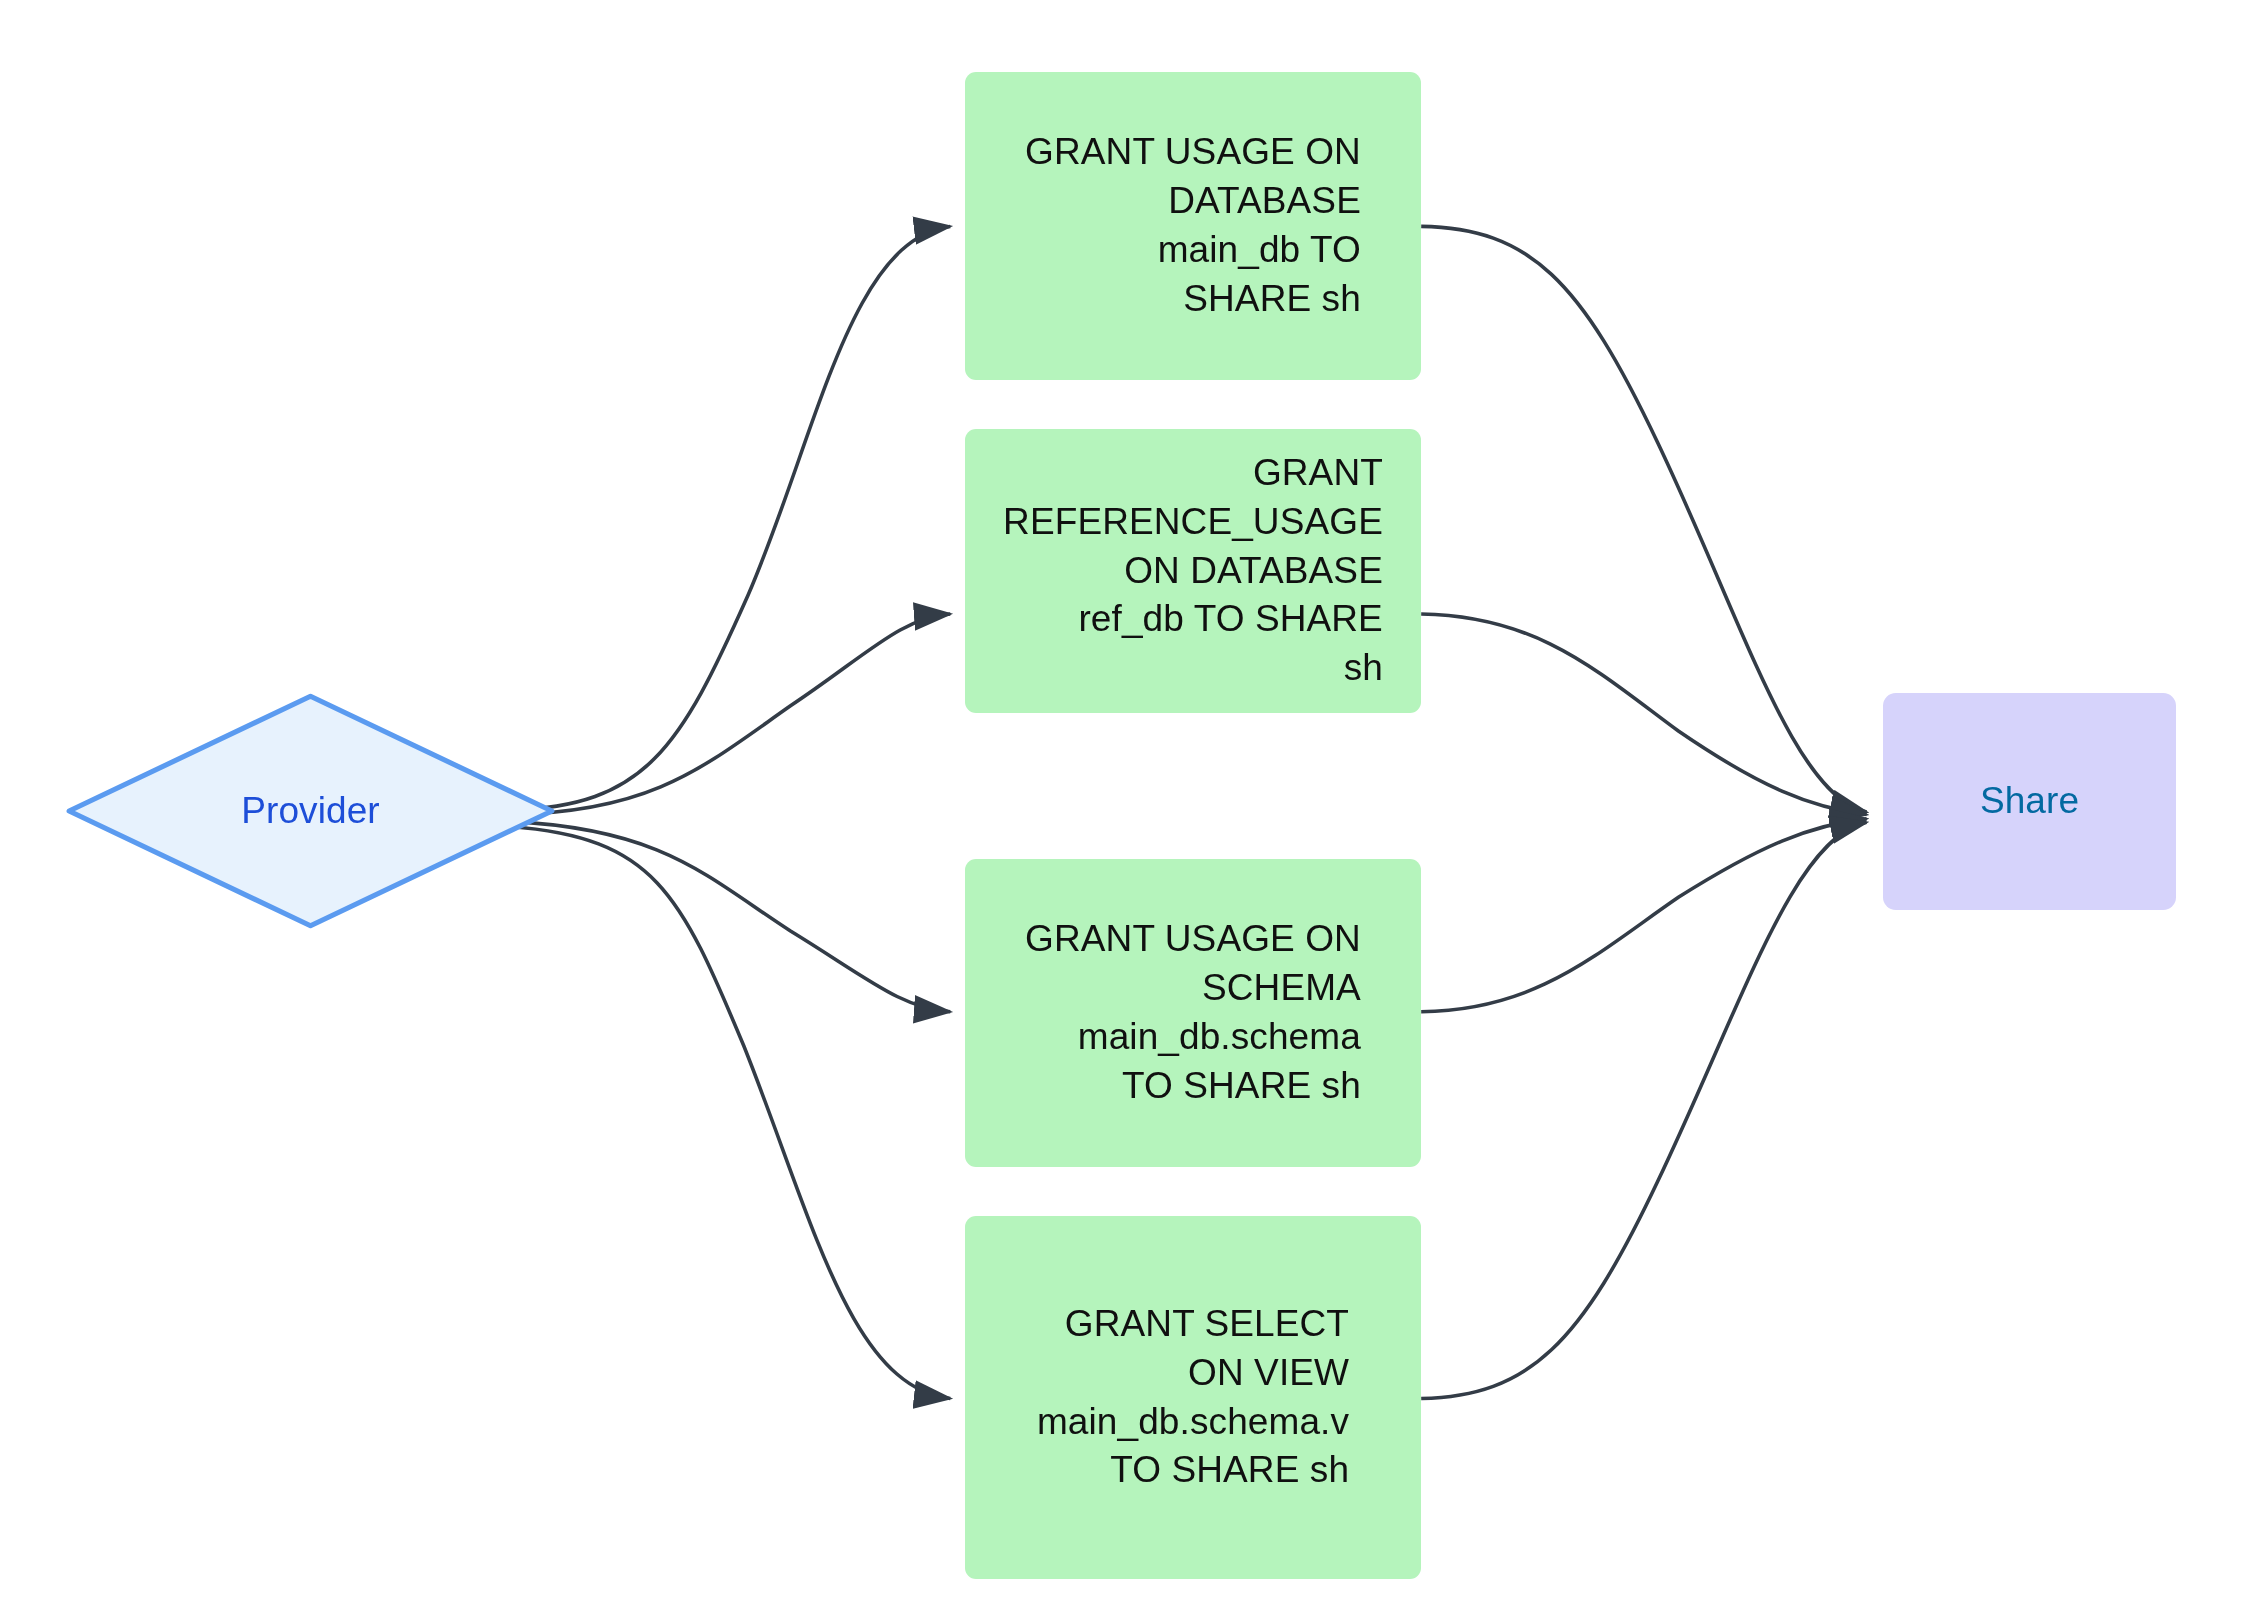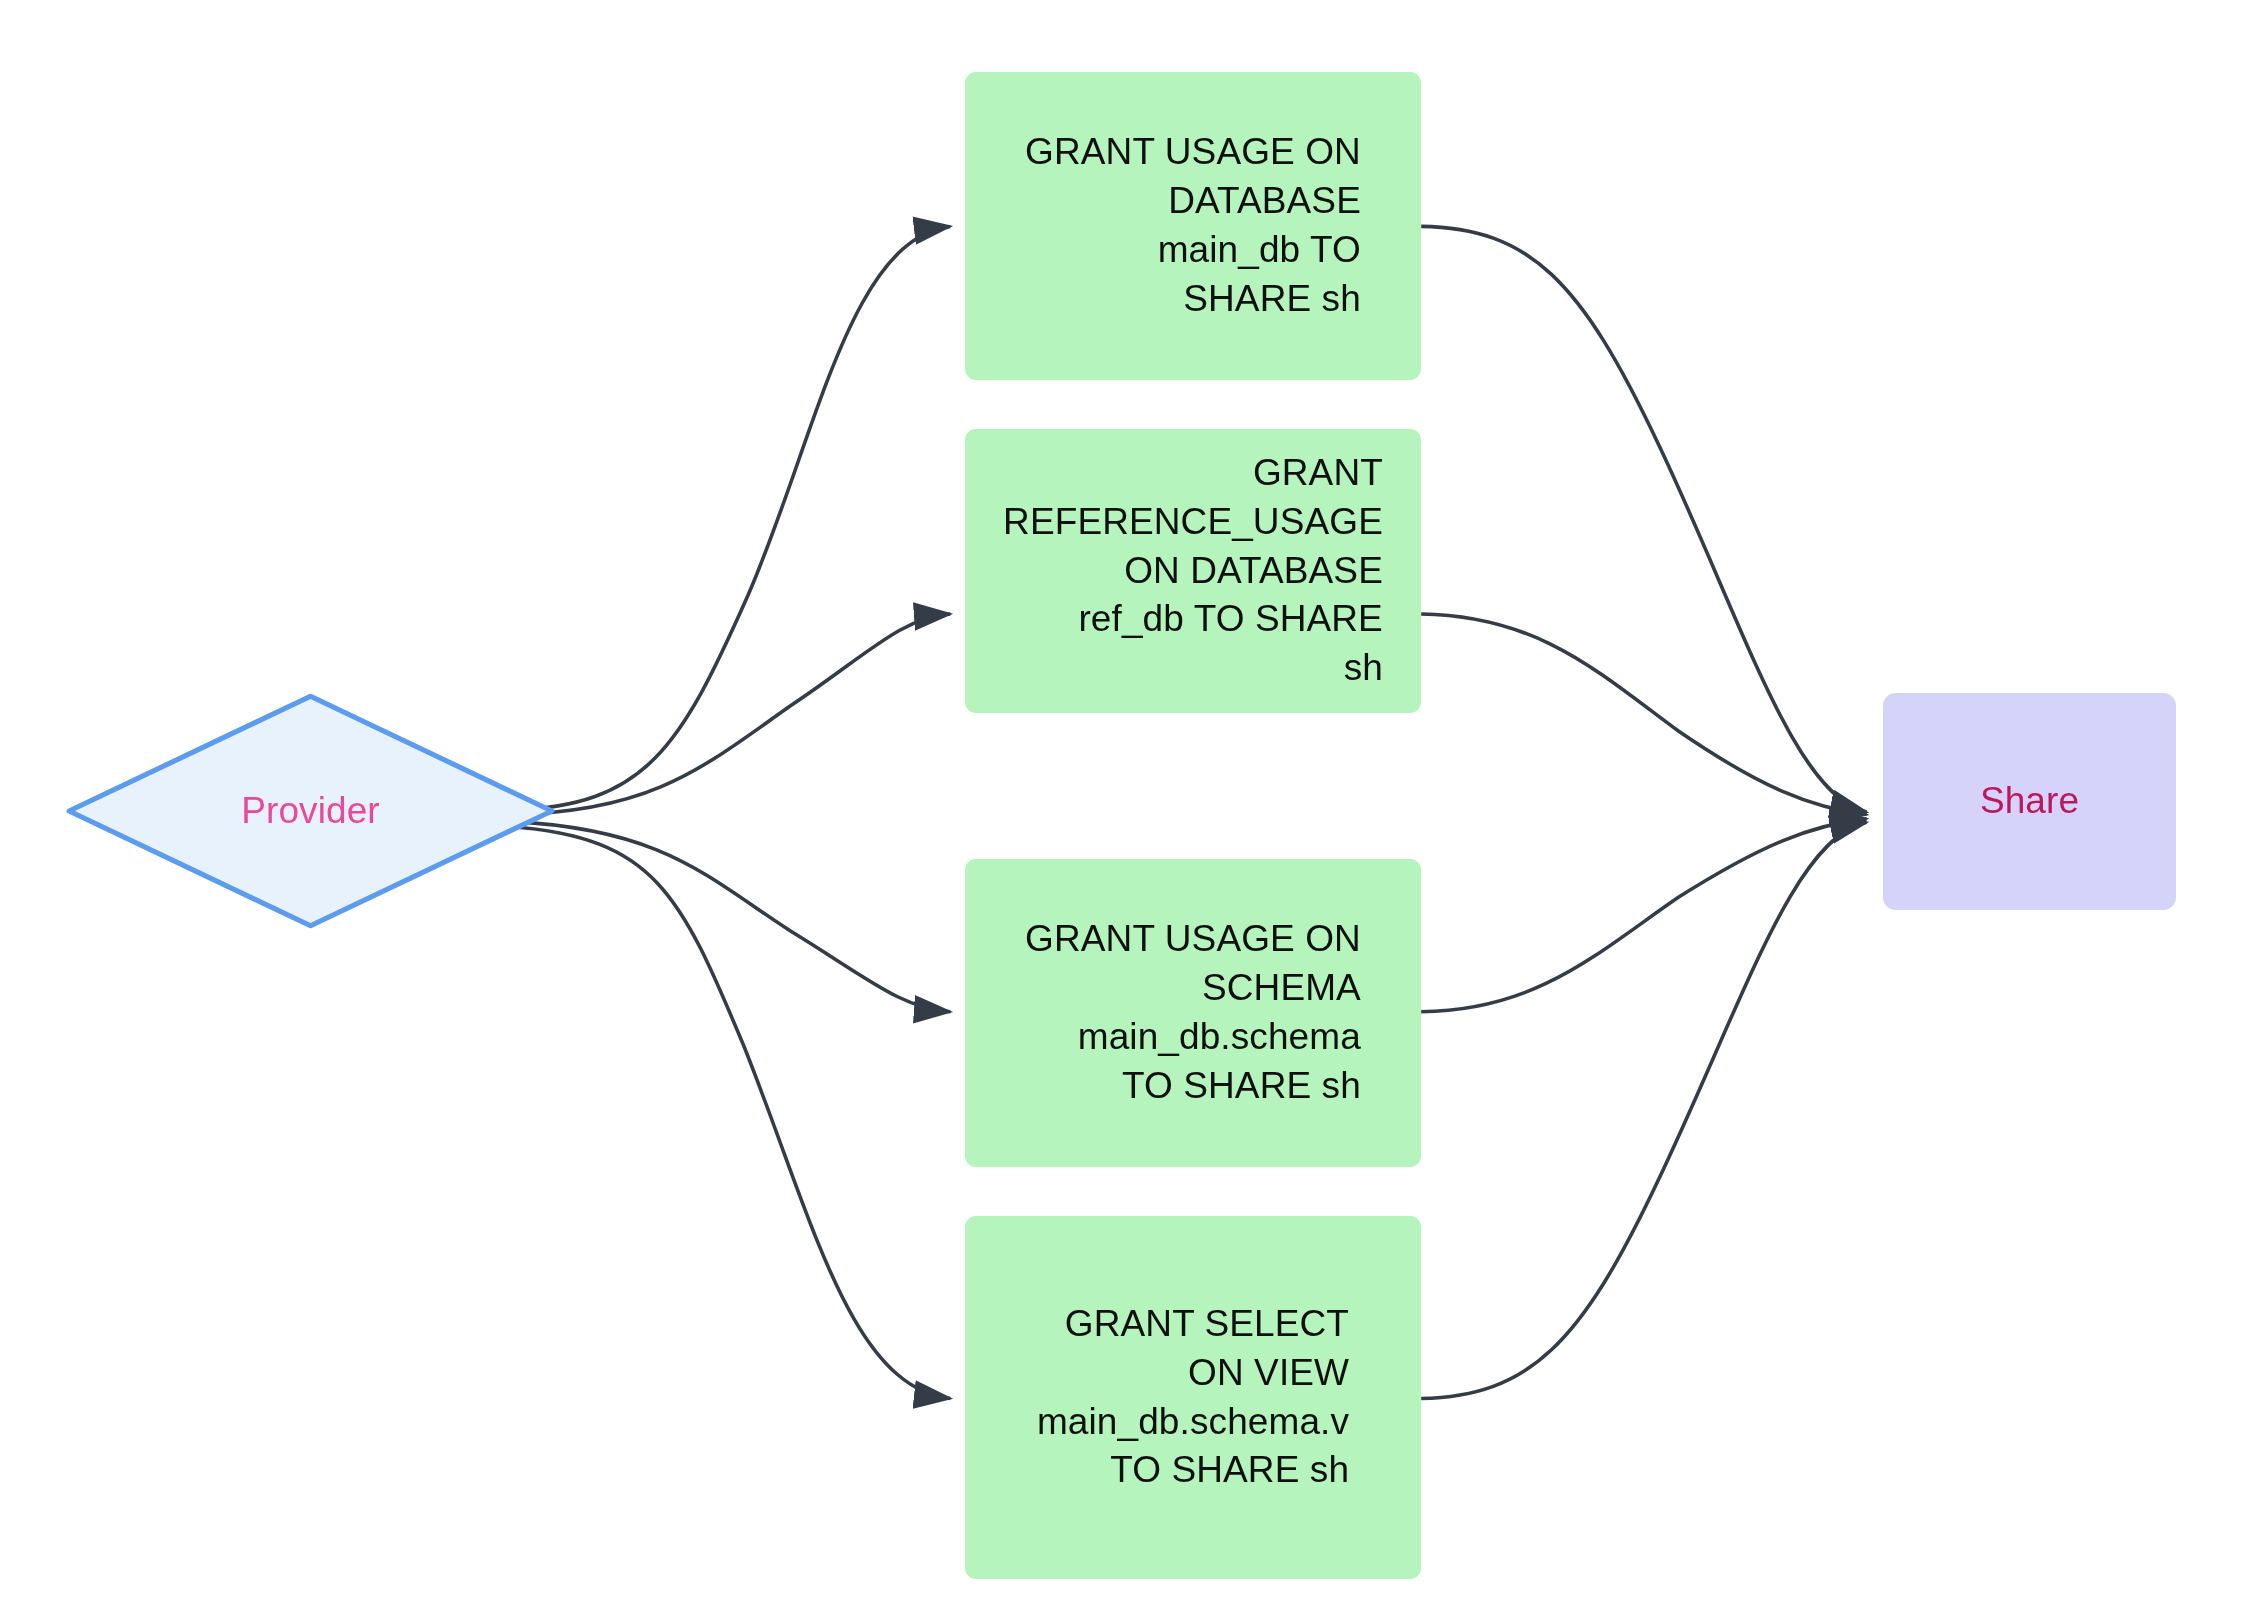--- a/index.html
+++ b/index.html
@@ -47,21 +47,21 @@
     position: absolute;
     left: 0;
     top: 0;
     width: 493px;
     height: 240px;
   }
   #node-provider .node-label {
     position: relative;
     z-index: 2;
     font-size: 37px;
-    color: #ec4899;
+    color: #1d4ed8;
     line-height: 1.25;
     letter-spacing: 0.1px;
   }
   
   .grant-box {
     left: 965px;
     width: 456px;
     background: #b5f4bc;
     border-radius: 11px;
     padding: 6.8px 12px;
@@ -81,21 +81,21 @@
   #node-share {
     left: 1883px;
     top: 693px;
     width: 293px;
     height: 217px;
     background: #d6d3fb;
     border-radius: 12.8px;
   }
   #node-share .node-label {
     font-size: 37px;
-    color: #be185d;
+    color: #0369a1;
     line-height: 1.25;
     letter-spacing: 0.1px;
   }
 </style>
 </head>
 <body>
 
 <div id="diagram-root">
 
   <svg id="edge-layer" viewBox="0 0 2660 1904" width="2261" height="1619" xmlns="http://www.w3.org/2000/svg">

